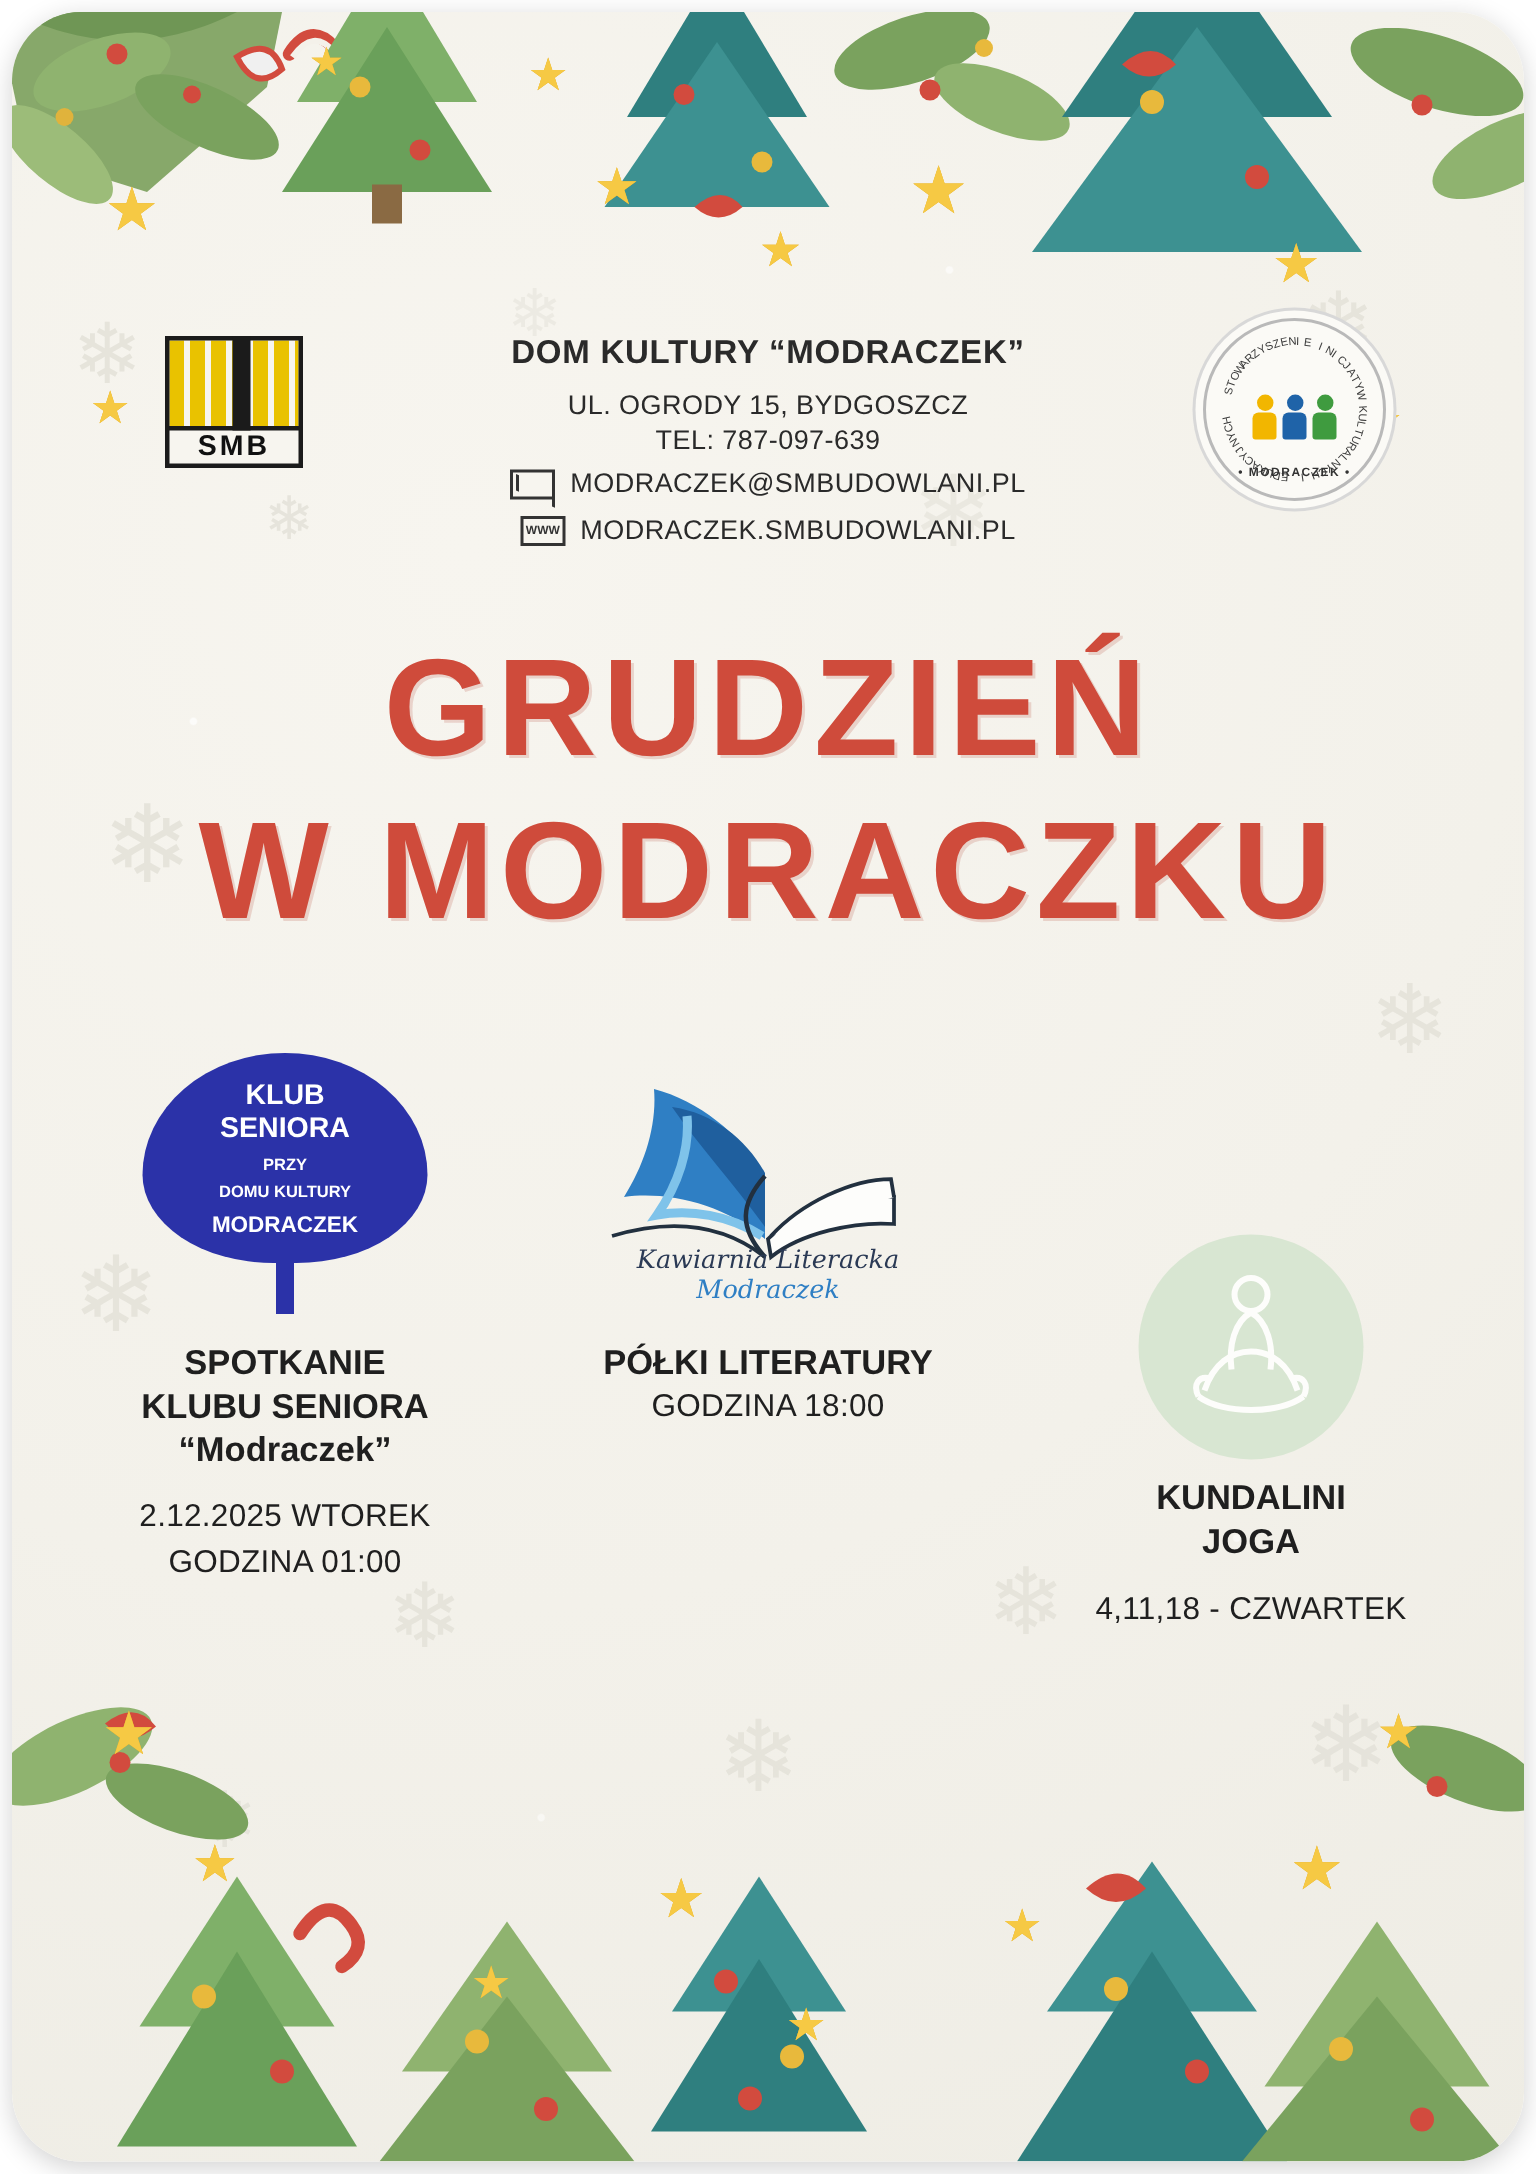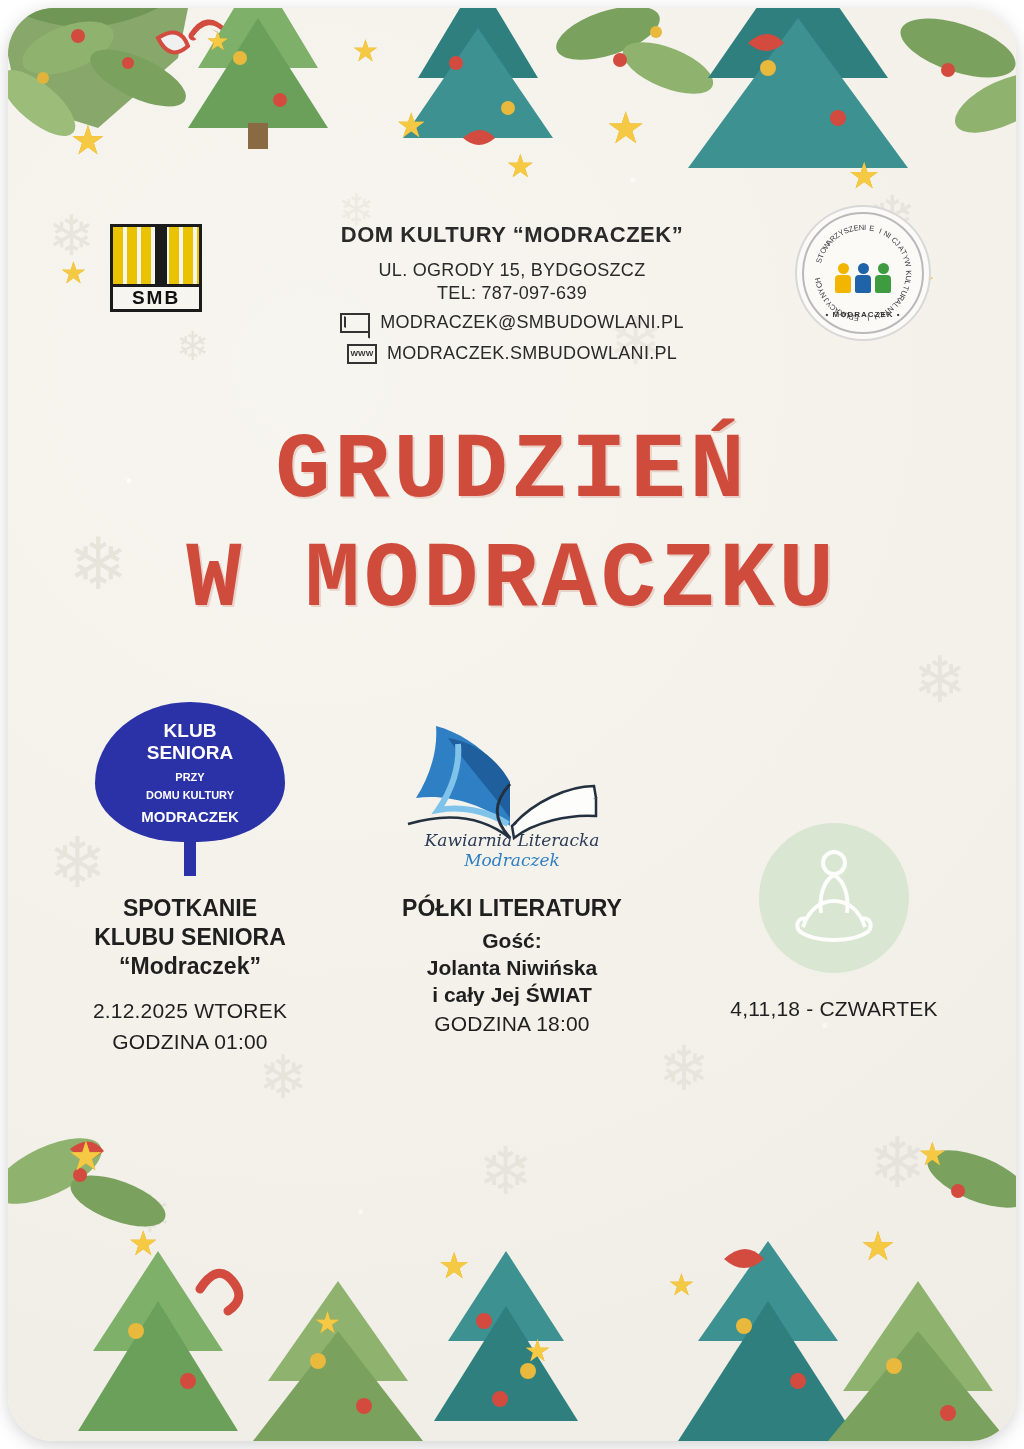--- a/index.html
+++ b/index.html
@@ -195,21 +195,21 @@
 
   
   .title-block {
     position: absolute;
     left: 0; right: 0;
     top: 410px;
     text-align: center;
   }
   .title-line {
     color: #cf4b3b;
-    font-family: Liberation Mono, monospace;
+    font-family: Liberation Sans, sans-serif;
     font-weight: bold;
     font-size: 92px;
     letter-spacing: 4px;
     line-height: 1.18;
     text-shadow: 2px 2px 0 rgba(180,60,45,.18);
   }
 
   
   .events {
     position: absolute;
@@ -529,40 +529,39 @@
             <path d="M126,126 C104,112 78,108 56,112 C70,92 78,68 76,46" fill="none" stroke="#7fc3ea" stroke-width="6"></path>
             <path d="M130,128 C150,108 186,96 214,100 L214,118 C188,116 152,124 132,140 Z" fill="#fdfdfb" stroke="#22303f" stroke-width="2.5"></path>
             <path d="M132,126 C152,104 186,88 212,88 L214,100" fill="#fdfdfb" stroke="#22303f" stroke-width="2.5"></path>
             <path d="M128,86 C112,104 110,120 128,140" fill="none" stroke="#22303f" stroke-width="3"></path>
             <path d="M26,126 C66,114 100,118 128,140" fill="none" stroke="#22303f" stroke-width="2.5"></path>
           </svg>
           <div class="book-sign"><span>Kawiarnia Literacka </span><em>Modraczek</em></div>
         </div>
       </div>
       <h3 style="white-space:pre-line">PÓŁKI LITERATURY</h3>
-      <div class="sub" style="white-space:pre-line">Gość:
-Jolanta Niwińska
-i cały Jej ŚWIAT</div>
       <div class="when" style="margin-top:0">GODZINA 18:00</div>
     </div>
 
     <div class="event" style="padding-top:120px">
       <div class="art" style="height:160px">
         <div class="yoga-logo">
           <svg viewBox="0 0 150 150" width="150" height="150">
             <circle cx="75" cy="40" r="11" fill="none" stroke="#fdfdfb" stroke-width="4"></circle>
             <path d="M75,52 C64,58 60,74 62,90" fill="none" stroke="#fdfdfb" stroke-width="4"></path>
             <path d="M75,52 C86,58 90,74 88,90" fill="none" stroke="#fdfdfb" stroke-width="4"></path>
             <path d="M44,104 C50,86 62,78 75,78 C88,78 100,86 106,104" fill="none" stroke="#fdfdfb" stroke-width="4"></path>
             <path d="M40,108 C56,120 94,120 110,108" fill="none" stroke="#fdfdfb" stroke-width="4"></path>
             <path d="M40,108 C36,100 40,94 48,96" fill="none" stroke="#fdfdfb" stroke-width="4"></path>
             <path d="M110,108 C114,100 110,94 102,96" fill="none" stroke="#fdfdfb" stroke-width="4"></path>
           </svg>
         </div>
       </div>
+      <h3 style="white-space:pre-line">KUNDALINI
+JOGA</h3>
       <div class="when">4,11,18 - CZWARTEK</div>
     </div>
   </div>
 
   <svg class="deco" style="left:0;bottom:0;width:1008px;height:310px;" viewBox="0 0 1008 310" preserveAspectRatio="none">
 
     <g>
       <ellipse cx="40" cy="40" rx="58" ry="24" fill="#8fb36f" transform="rotate(-25 40 40)"></ellipse>
       <ellipse cx="110" cy="70" rx="50" ry="20" fill="#7aa25e" transform="rotate(20 110 70)"></ellipse>
       <circle cx="72" cy="44" r="7" fill="#d24b3e"></circle>

